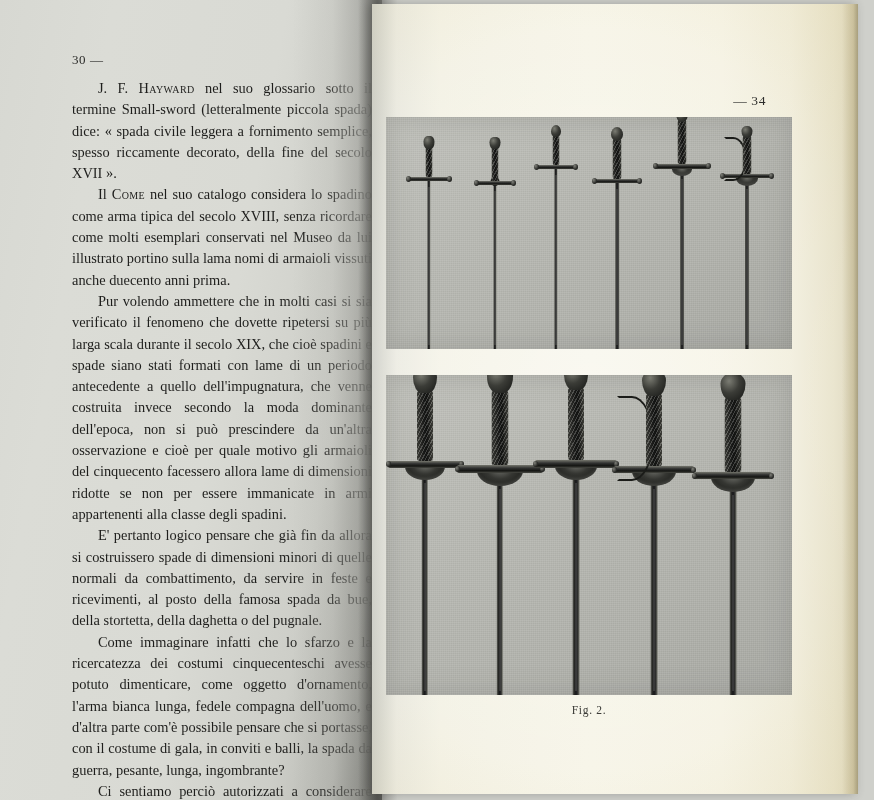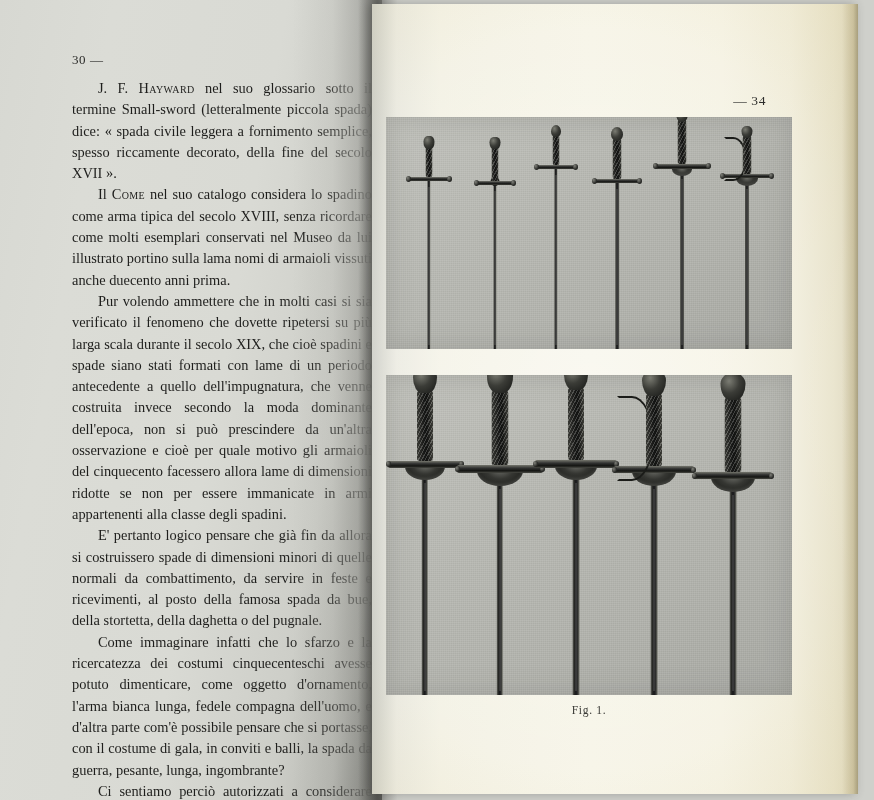--- a/index.html
+++ b/index.html
@@ -405,17 +405,17 @@
             <div class="fuller" style="bottom: 4px; height: 196px;"></div>
             <div class="shell" style="bottom: 203px; width: 44px; height: 20.24px;"></div>
             <div class="quillon" style="bottom: 215.68px; width: 78px; height: 7.5px;">
               <div class="quillon-tip left"></div>
               <div class="quillon-tip right"></div>
             </div>
             <div class="grip" style="bottom: 223.18px; width: 17px; height: 74px;"></div>
             <div class="pommel urn" style="bottom: 295.18px; width: 25px; height: 27px;"></div>
           </div>
         </div>
-      <div class="fig-caption">Fig. 1.</div>
+      <div class="fig-caption">Fig. 2.</div>
     </div>
 
   </div>
 </div>
 
 </body></html>

